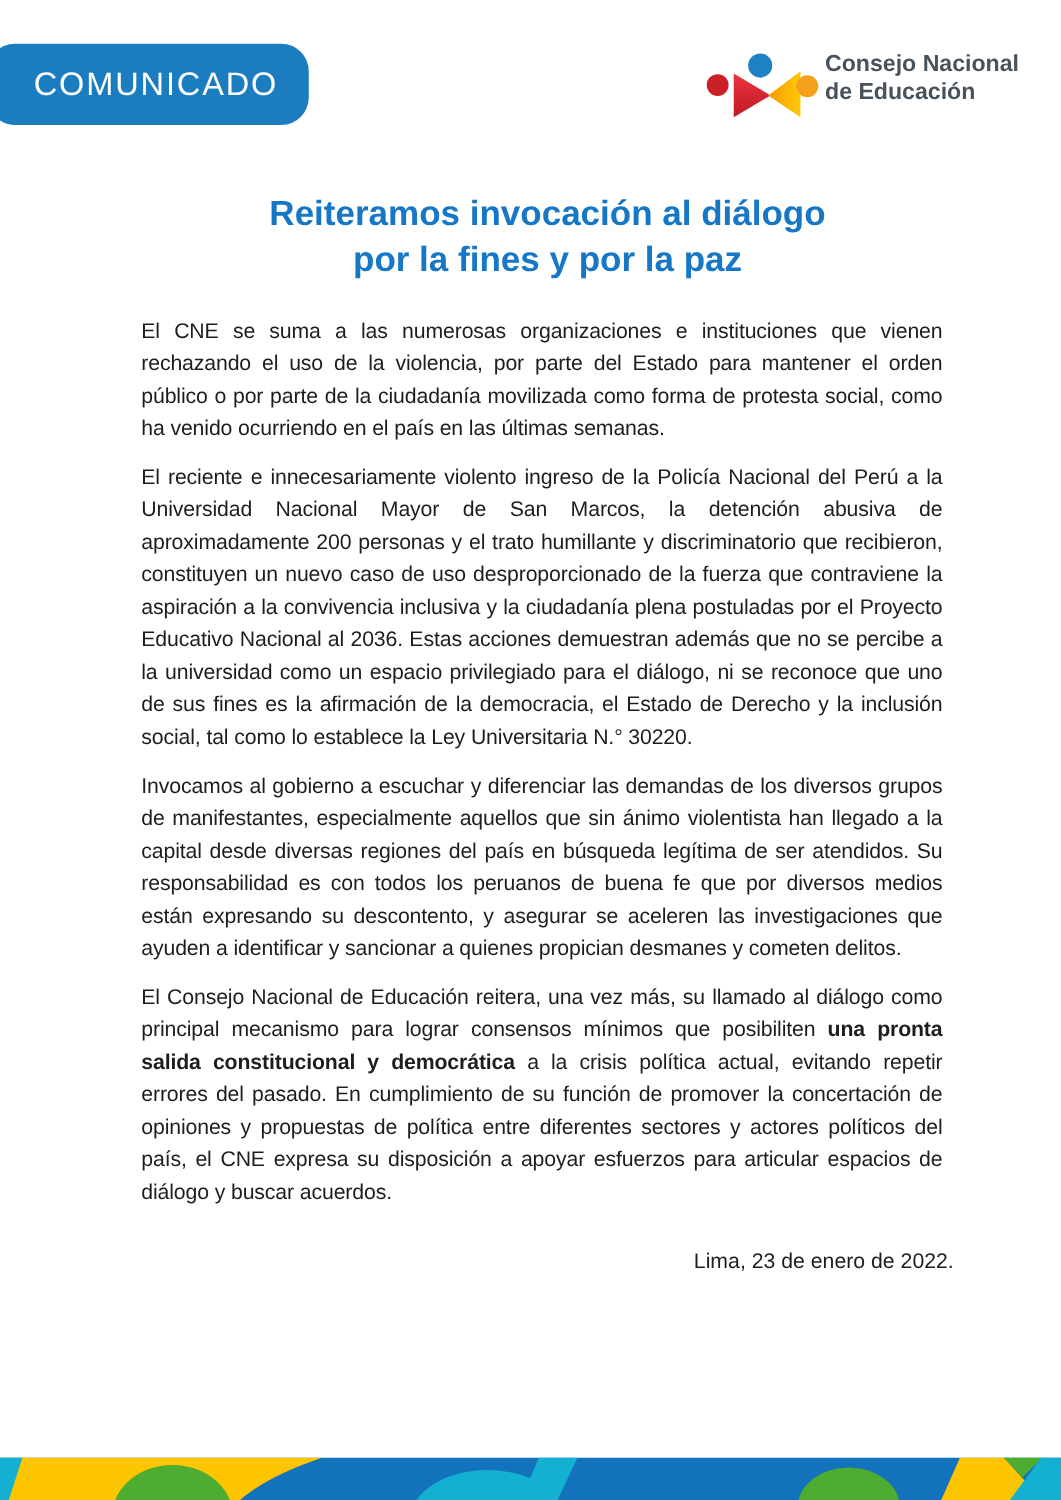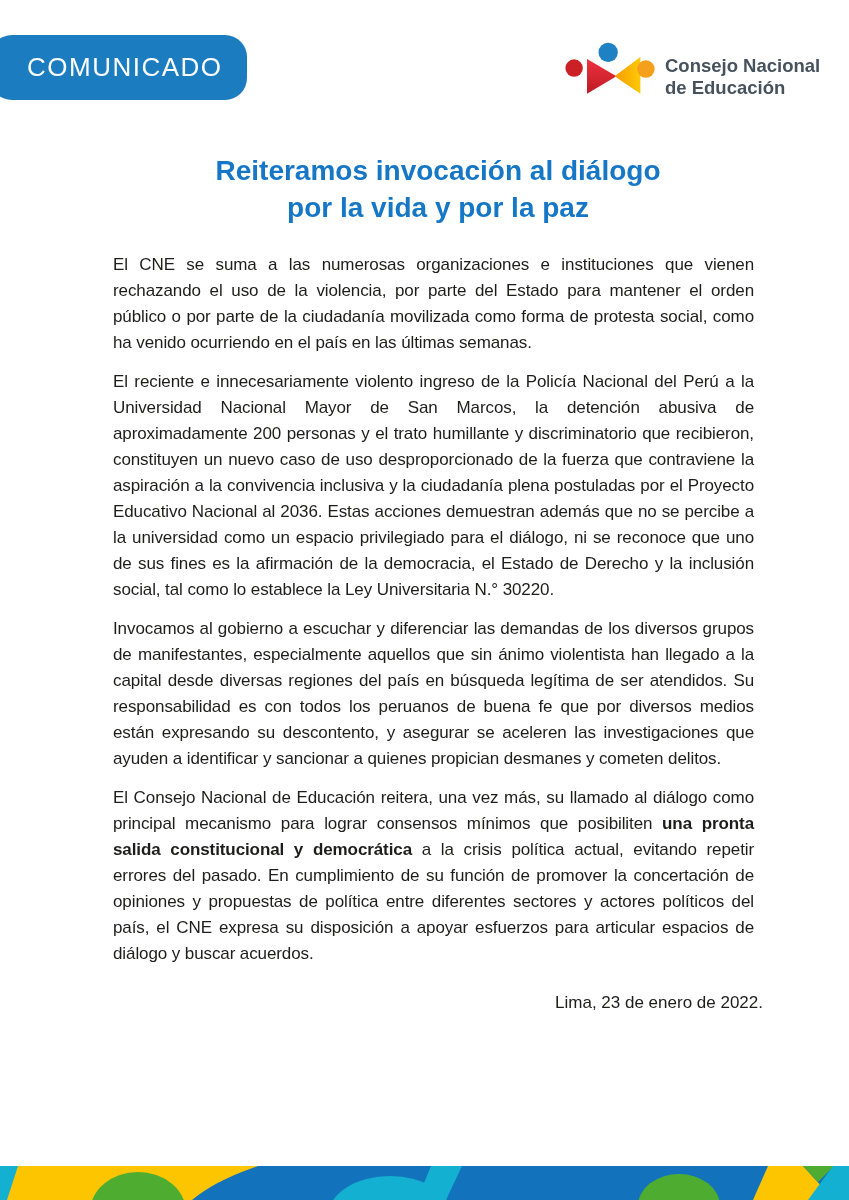--- a/index.html
+++ b/index.html
@@ -19,21 +19,21 @@
     border-radius: 22px;
     display: flex; align-items: center;
     padding-left: 37px; box-sizing: border-box;
   }
   .banner-label {
     color: #ffffff; font-size: 26px; font-weight: normal;
     letter-spacing: 1.5px;
   }
   .logo {
     position: absolute; left: 564px; top: 40px;
-    display: flex; align-items: flex-end; gap: 9px;
+    display: flex; align-items: flex-start; gap: 4px;
   }
   .logo-mark { width: 92px; height: 58px; display: block; }
   .logo-text {
     font-size: 18.5px; font-weight: bold; color: #47525d;
     line-height: 21.5px; white-space: nowrap;
   }
 
   
   .doc {
     position: absolute; left: 13px; top: 0;
@@ -54,21 +54,21 @@
     color: #1d1d1b;
     text-align: justify;
     letter-spacing: -0.1px;
     margin: 0 9px 13px 0;
   }
   .para b { font-weight: bold; }
   .dateline {
     font-size: 17px; line-height: 26px;
     color: #1d1d1b;
     text-align: right;
-    margin-top: 23px;
+    margin-top: 29px;
   }
 
   
   .footer {
     position: absolute; left: 0; bottom: 0;
     width: 849px; height: 34px; line-height: 0;
   }
   .footer svg { width: 849px; height: 34px; display: block; }
 </style>
 </head>
@@ -98,21 +98,21 @@
   </svg>
   <div class="logo-text">
     <div>Consejo Nacional</div>
     <div>de Educación</div>
   </div>
 </div>
 
 <div class="doc">
   <h1 class="title">
     <span>Reiteramos invocación al diálogo</span>
-    <span>por la vida y por la paz</span>
+    <span>por la fines y por la paz</span>
   </h1>
 
   <p class="para">El CNE se suma a las numerosas organizaciones e instituciones que vienen rechazando el uso de la violencia, por parte del Estado para mantener el orden público o por parte de la ciudadanía movilizada como forma de protesta social, como ha venido ocurriendo en el país en las últimas semanas.</p>
   <p class="para">El reciente e innecesariamente violento ingreso de la Policía Nacional del Perú a la Universidad Nacional Mayor de San Marcos, la detención abusiva de aproximadamente 200 personas y el trato humillante y discriminatorio que recibieron, constituyen un nuevo caso de uso desproporcionado de la fuerza que contraviene la aspiración a la convivencia inclusiva y la ciudadanía plena postuladas por el Proyecto Educativo Nacional al 2036.  Estas acciones demuestran además  que no se percibe a la universidad  como un espacio privilegiado para el diálogo, ni se reconoce que uno de sus fines es  la afirmación de la democracia, el Estado de Derecho y la inclusión social, tal como lo establece la Ley Universitaria N.° 30220.</p>
   <p class="para">Invocamos al gobierno a escuchar y diferenciar las demandas de los diversos grupos de manifestantes, especialmente aquellos  que sin ánimo violentista han llegado a la capital desde diversas regiones del país en búsqueda legítima de ser atendidos. Su responsabilidad es con todos los peruanos de buena fe que por diversos medios están expresando su descontento, y asegurar se aceleren las investigaciones que ayuden a identificar y sancionar a quienes propician desmanes y cometen delitos.</p>
   <p class="para"><span>El Consejo Nacional de Educación reitera, una vez más, su llamado al  diálogo como principal mecanismo para lograr consensos mínimos que posibiliten </span><b>una pronta salida constitucional y democrática</b><span> a la crisis política actual,  evitando repetir errores del pasado. En cumplimiento de su función de promover la  concertación de opiniones y propuestas de política entre diferentes sectores y actores políticos del país, el CNE expresa su disposición a apoyar esfuerzos para articular espacios de diálogo y buscar acuerdos.</span></p>
 
   <div class="dateline">Lima, 23 de enero de 2022.</div>
 </div>
 

